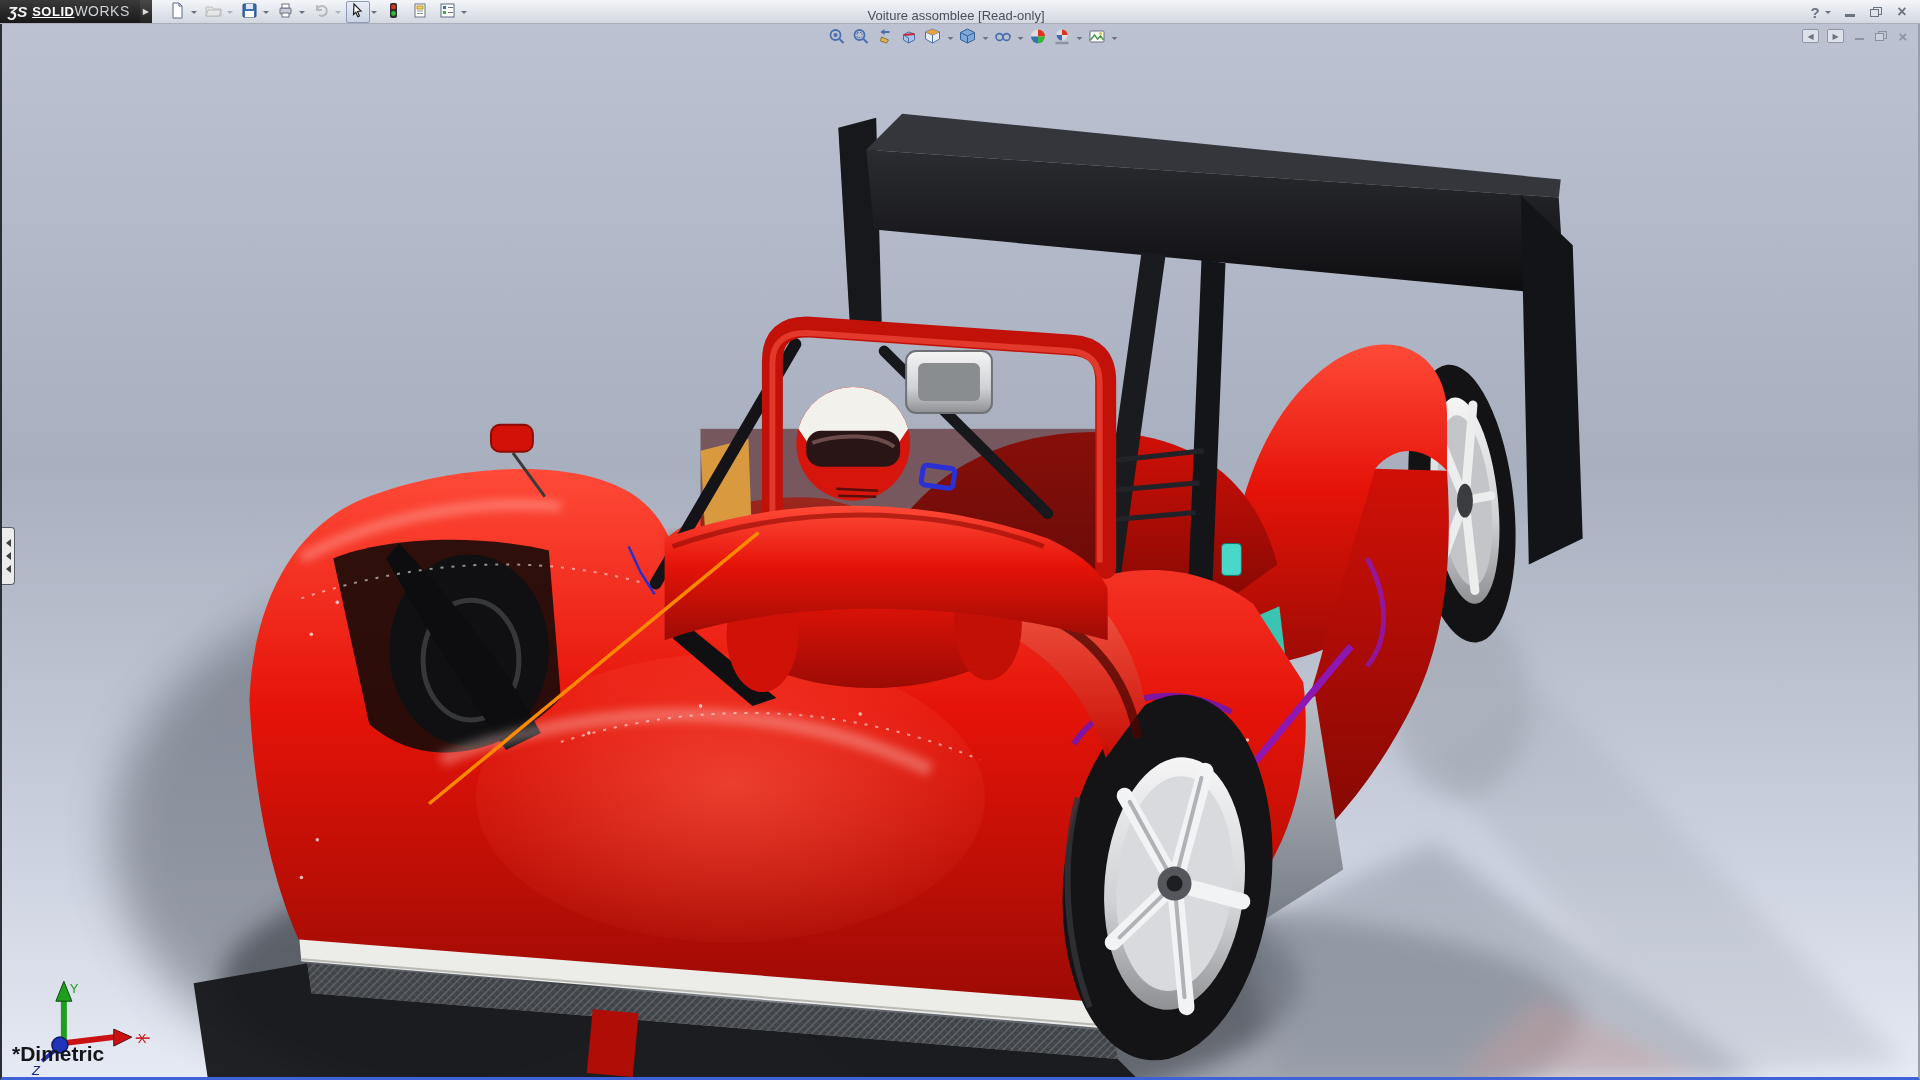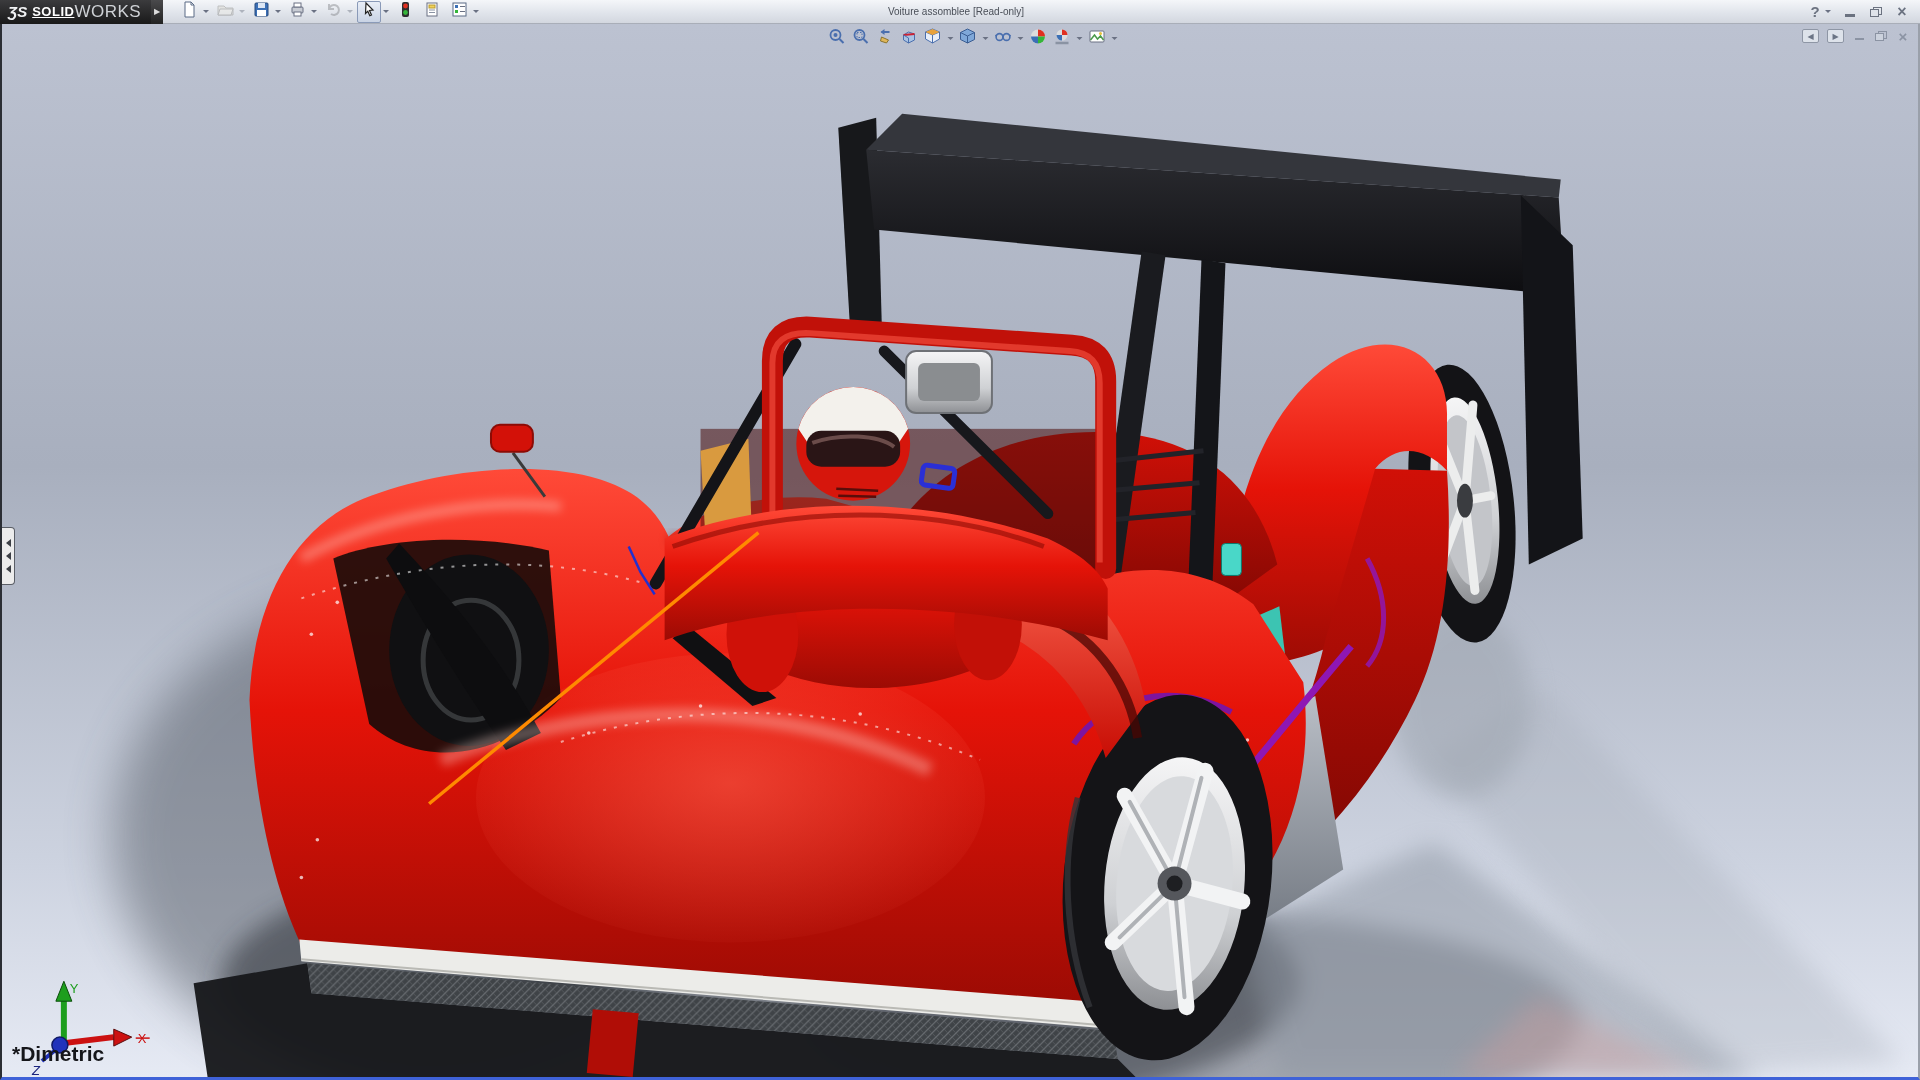--- a/index.html
+++ b/index.html
@@ -2,37 +2,37 @@
 <html><head>
 <meta charset="utf-8">
 <style>
   * { margin:0; padding:0; box-sizing:border-box; }
   html,body { width:1920px; height:1080px; overflow:hidden;
     font-family:"Liberation Sans", sans-serif; background:#aeb4c2; }
 
   
   .titlebar{position:fixed;top:0;left:0;right:0;height:24px;z-index:50;
     background:linear-gradient(#f4f6f9,#dfe3ea 60%,#d3d7df);
-    border-bottom:1px solid #a9aeb8;display:flex;align-items:center;}
+    border-bottom:1px solid #a9aeb8;display:flex;align-items:flex-end;}
   .logo{height:24px;background:linear-gradient(#3b3b3d,#191919);display:flex;
     align-items:center;padding:0 10px 0 8px;color:#fff;}
   .logo-mark{font-weight:bold;font-style:italic;font-size:15px;margin-right:5px;color:#f2f3f5;}
   .logo-solid{font-weight:bold;font-size:13px;letter-spacing:.5px;color:#fff;text-decoration:underline;}
-  .logo-works{font-weight:normal;font-size:17px;letter-spacing:.5px;color:#cfd2d6;}
+  .logo-works{font-weight:normal;font-size:14px;letter-spacing:.5px;color:#cfd2d6;}
   .logo-fly{height:24px;width:12px;background:linear-gradient(#4a4a4c,#222);color:#ddd;
     display:flex;align-items:center;justify-content:center;font-size:8px;margin-right:14px;}
   .main-toolbar{display:flex;align-items:center;gap:1px;}
   .tb-item{display:flex;align-items:center;margin-right:2px;}
   .tb-btn{width:24px;height:22px;display:flex;align-items:center;justify-content:center;border:1px solid transparent;border-radius:2px;}
   .tb-btn.pressed{background:linear-gradient(#e9eef7,#c9d3e4);border:1px solid #8a9ab8;}
   .tb-btn.disabled{opacity:.45;filter:grayscale(.8);}
   .dd{width:9px;height:22px;display:flex;align-items:center;justify-content:center;}
   .dd:after{content:"";border:3px solid transparent;border-top-color:#6a7183;margin-top:3px;}
   .dd.disabled:after{border-top-color:#aeb3bd;}
-  .win-title{position:absolute;left:0;right:8px;text-align:center;font-size:10px;color:#4a4f58;pointer-events:none;}
+  .win-title{position:absolute;left:0;right:8px;text-align:center;font-size:13px;color:#4a4f58;pointer-events:none;}
   .win-ctrls{margin-left:auto;display:flex;align-items:center;gap:10px;padding-right:10px;z-index:2;}
   .wc{color:#6b7280;font-size:13px;font-weight:bold;display:flex;align-items:center;justify-content:center;width:16px;height:16px;}
   .wc .bar{width:10px;height:3px;background:#6b7280;margin-top:7px;}
   .boxes{position:relative;width:12px;height:10px;}
   .boxes i{position:absolute;border:1.6px solid #6b7280;width:9px;height:8px;display:block;}
   .boxes i:first-child{right:0;top:0;} .boxes i:last-child{left:0;bottom:0;background:#dfe3ea;}
 
   
   .viewport{position:fixed;top:24px;left:0;right:0;bottom:0;
     border-left:2px solid #2b2e34;border-right:2px solid #9aa0aa;border-bottom:3px solid #3f62d8;}

